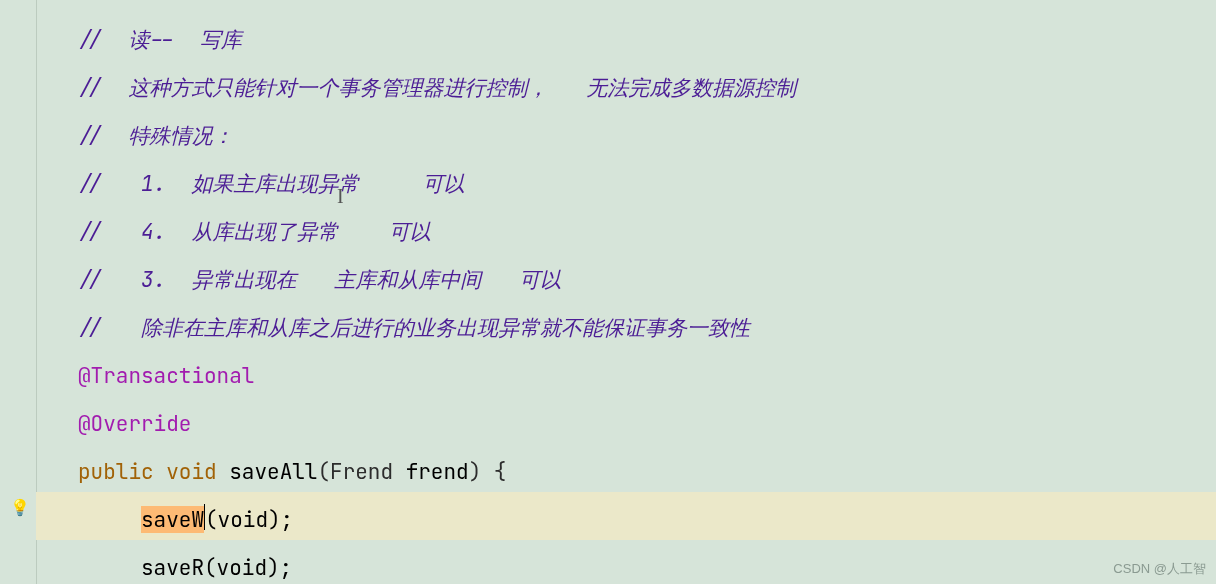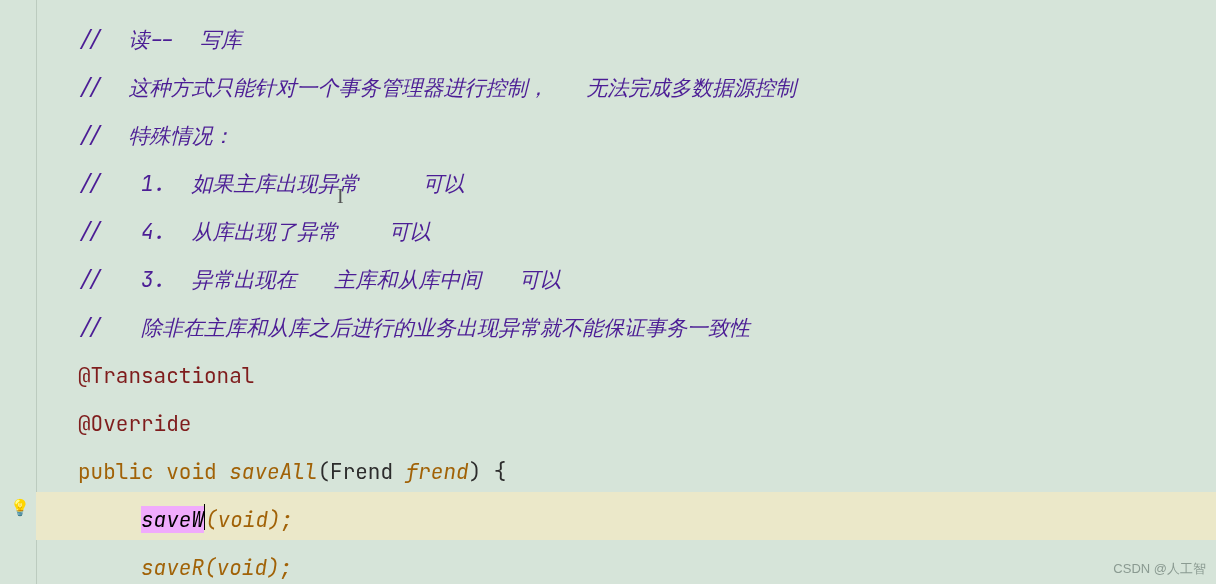--- a/index.html
+++ b/index.html
@@ -7,26 +7,26 @@
   .editor{position:relative;width:1216px;height:584px;}
   .gutter{position:absolute;left:0;top:0;width:36px;height:584px;
     border-right:1px solid #bccbbf;background:#d6e4d9;}
   .bulb{position:absolute;left:10px;top:497px;font-size:16px;color:#e0a700;}
   .code{position:absolute;left:36px;top:0;width:1180px;padding-left:42px;
     padding-top:16px;font-size:21px;line-height:48px;}
   .line{white-space:pre;height:48px;}
   .hl-line{position:absolute;left:36px;top:492px;width:1180px;height:48px;
     background:#ebe8c9;}
   .comment{color:#4c1d95;font-style:italic;}
-  .annot{color:#7f1d1d;}
+  .annot{color:#a21caf;}
   .kw{color:#a16207;}
   .typ{color:#2c2c2c;}
-  .id{color:#a16207;font-style:italic;}
+  .id{color:#000000;}
   .punct{color:#2c2c2c;}
-  .sel{background:#f0abfc;font-style:italic;}
+  .sel{background:#fdba74;}
   .cursor{display:inline-block;width:1px;height:26px;background:#000;
     vertical-align:-3px;}
   .caret{position:absolute;left:337px;top:185px;font-size:20px;color:#555;
     font-family:serif;pointer-events:none;}
   .wm{position:absolute;right:10px;bottom:6px;font-size:13px;color:#8a9a91;
     font-family:sans-serif;margin-top:12px;}
 </style>
 </head>
 <body>
 

